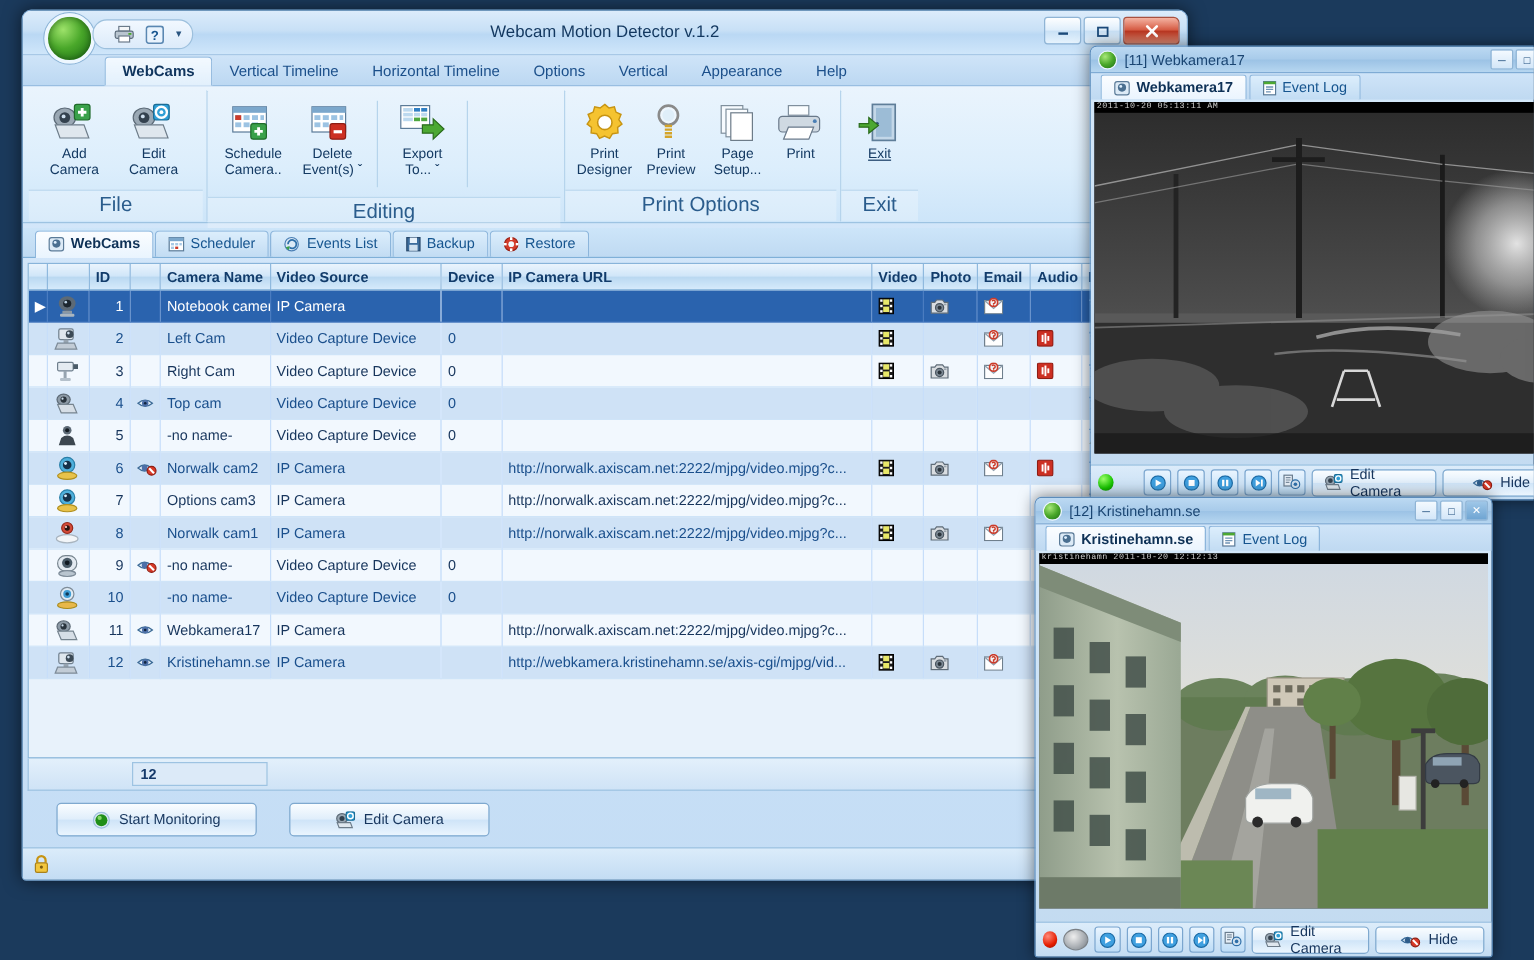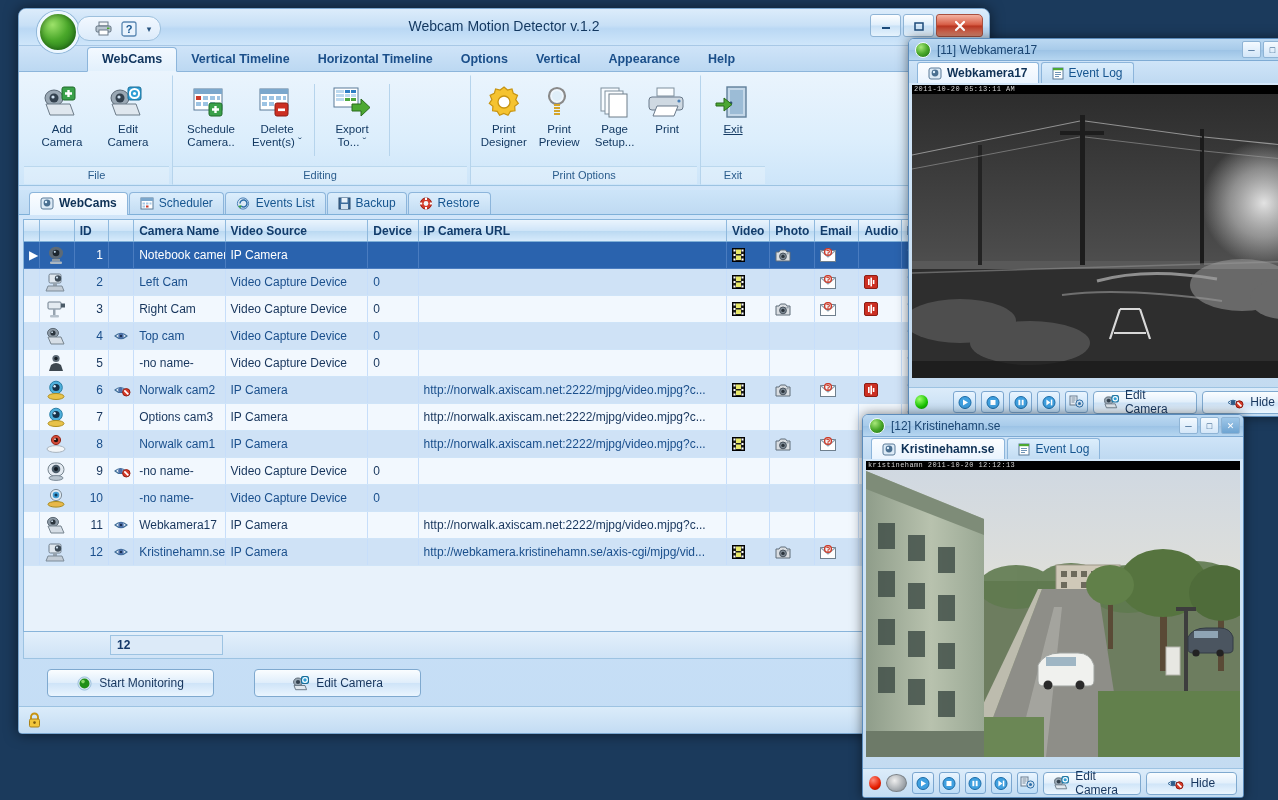--- a/index.html
+++ b/index.html
@@ -53,39 +53,39 @@
     background:linear-gradient(180deg,#f4b3a2 0%,#d65a42 48%,#b93520 52%,#e08a72 100%);
     color:#fff;font-weight:bold;border-radius:3px 5px 3px 3px;
   }
   
   .ribbon-tabs{
     height:25px;display:flex;align-items:flex-end;padding-left:68px;
     background:linear-gradient(180deg,#cfe4f8,#bcd8f2);
     border-bottom:1px solid #8cb5db;
   }
   .rtab{
-    padding:4px 14px 5px;font-size:12.5px;color:#1b4f8a;cursor:default;font-weight:bold;
+    padding:4px 14px 5px;font-size:12.5px;color:#1b4f8a;cursor:default;
   }
   .rtab.active{
     background:linear-gradient(180deg,#f3f9ff,#e2f0fc);
     border:1px solid #8cb5db;border-bottom:1px solid #eaf4fd;
     border-radius:4px 4px 0 0;color:#10355e;font-weight:bold;margin-bottom:-1px;
   }
   
   .ribbon{
     height:110px;display:flex;padding:3px 2px 0 4px;gap:2px;
     background:linear-gradient(180deg,#eaf4fd 0%,#dceefc 60%,#cde5f9 100%);
     border-bottom:1px solid #9dc3e2;
   }
   .rgroup{display:flex;flex-direction:column;justify-content:space-between;
     border:1px solid transparent;position:relative;}
   .rgroup + .rgroup{border-left:1px solid #b6d4ec;}
   .rgroup-items{display:flex;align-items:flex-start;padding:4px 6px 0;gap:2px;flex:1;}
   .rgroup-label{
-    text-align:center;font-size:11px;color:#2a5c8c;padding:2px 0 3px;
+    text-align:center;font-size:17px;color:#2a5c8c;padding:2px 0 3px;
     border-top:1px solid #bbd8ee;background:rgba(255,255,255,.25);
   }
   .rbtn{
     width:64px;display:flex;flex-direction:column;align-items:center;
     padding-top:3px;cursor:default;
   }
   .rbtn .ico{height:40px;display:flex;align-items:center;justify-content:center;}
   .rbtn .lbl{font-size:11.5px;color:#143a63;text-align:center;line-height:13px;}
   .rsep{width:1px;background:#b6d4ec;margin:4px 3px 8px;height:72px;}
   
@@ -129,21 +129,21 @@
   .ind-col{width:14px;background:#cfe2f6;text-align:center;color:#2a5580;font-size:9px;}
   .grid-foot{
     margin:0 4px;height:26px;display:flex;align-items:center;
     background:linear-gradient(180deg,#e3f0fb,#cfe3f6);
     border:1px solid #9dc3e2;border-top:none;
   }
   .count-box{
     margin-left:86px;width:105px;height:18px;background:#dceaf8;border:1px solid #9dc3e2;
     display:flex;align-items:center;padding-left:6px;font-weight:bold;color:#15396a;font-size:12px;
   }
-  .btnrow{display:flex;gap:40px;padding:10px 0 0 28px;}
+  .btnrow{display:flex;gap:27px;padding:10px 0 0 28px;}
   .bbtn{
     display:flex;align-items:center;justify-content:center;gap:7px;
     width:165px;height:26px;font-size:12px;color:#16355d;
     background:linear-gradient(180deg,#fafdff 0%,#e0eefb 48%,#cfe4f8 52%,#eaf5fe 100%);
     border:1px solid #7fa9cf;border-radius:4px;cursor:default;
   }
   .statusbar{
     position:absolute;left:0;right:0;bottom:0;height:26px;
     background:linear-gradient(180deg,#dbecfa,#c3dcf3);
     border-top:1px solid #9dc3e2;display:flex;align-items:center;padding-left:8px;

